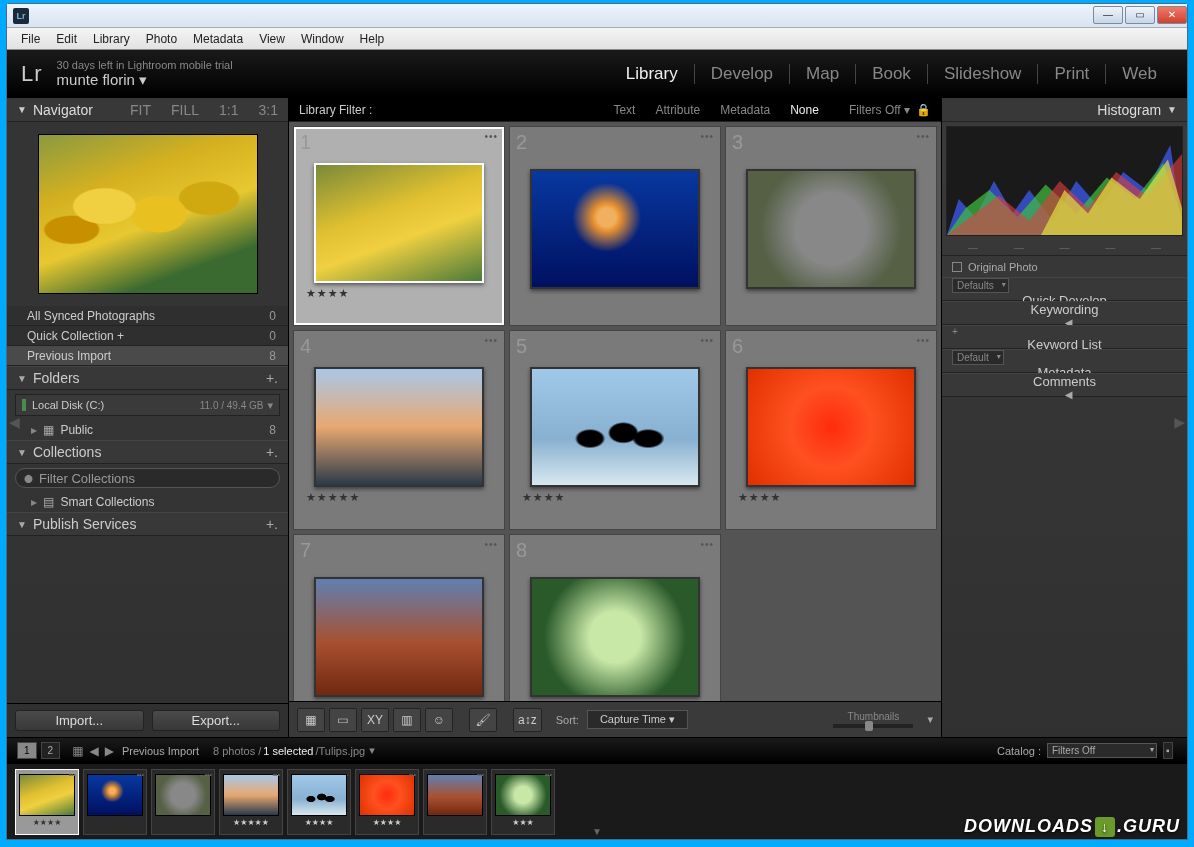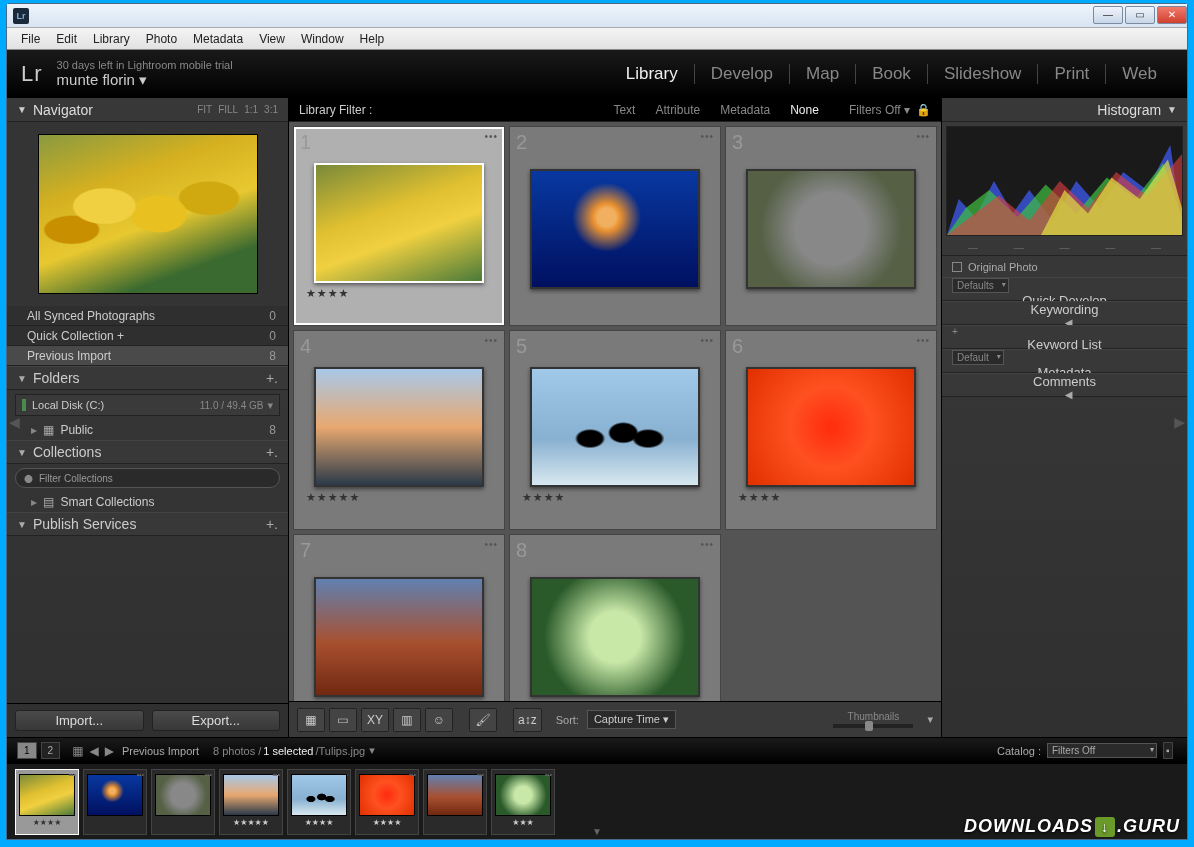--- a/index.html
+++ b/index.html
@@ -20,38 +20,38 @@
   .module { font-size:17px; color:#888; padding:0 16px; cursor:pointer; border-right:1px solid #444;}
   .module.active { color:#eee; font-weight:500;}
   .module:last-child { border-right:none; }
   .main { flex:1; display:flex; background:#333; overflow:hidden; }
   .left-panel, .right-panel { background: linear-gradient(#3a3a3a,#303030); color:#ccc; font-size:12px;}
   .left-panel { width: 282px; border-right:1px solid #000; display:flex; flex-direction:column; overflow:hidden;}
   .right-panel { width: 246px; border-left:1px solid #000; display:flex; flex-direction:column;}
   .panel-header { height:24px; display:flex; align-items:center; padding:0 10px; background:#383838; border-bottom:1px solid #222; cursor:pointer;}
   .panel-header .tri { margin-right:6px; font-size:10px;}
   .panel-header .title { font-size:14px; color:#ddd; flex:1;}
-  .panel-header .extras { font-size:10px; color:#888; display:flex; gap:6px;}
+  .panel-header .extras { font-size:14px; color:#888; display:flex; gap:20px;}
   .nav-preview { padding:12px; background:#343434;}
   .nav-img { width: 220px; height: 160px; margin:0 auto; border:1px solid #000; background:linear-gradient(160deg,#8a9a40 0%,#d4b020 30%,#e8c830 55%,#3a6a30 80%); position:relative; }
   .nav-img::after { content:""; position:absolute; inset:0; background: radial-gradient(ellipse at 30% 45%,#f0d040 14%,transparent 15%), radial-gradient(ellipse at 55% 50%,#e8c020 16%,transparent 17%), radial-gradient(ellipse at 78% 40%,#d0a810 12%,transparent 13%), radial-gradient(ellipse at 15% 60%,#c89000 10%,transparent 11%);}
   .catalog-list { background:#2f2f2f;}
   .cat-item { height:20px; display:flex; align-items:center; padding:0 12px 0 20px; font-size:12px; color:#ccc; border-bottom:1px solid #222; cursor:pointer;}
   .cat-item.active { background:#4a4a4a;}
   .cat-item .count { margin-left:auto; color:#999;}
   .section-header { height:24px; display:flex; align-items:center; padding:0 10px; background:#383838; border-top:1px solid #444; border-bottom:1px solid #222; cursor:pointer;}
   .section-header .tri { margin-right:6px; font-size:10px; color:#aaa;}
   .section-header .title { font-size:14px; color:#ccc; flex:1;}
   .section-header .add { color:#aaa; font-size:14px;}
   .disk { height:22px; margin:4px 8px; background:#3a3a3a; border:1px solid #222; display:flex; align-items:center; padding:0 6px; font-size:11px;}
   .disk .bar { width:4px; height:12px; background:#4a8a4a; margin-right:6px;}
   .disk .size { margin-left:auto; color:#888; font-size:10px;}
   .folder-item,.coll-item { height:20px; display:flex; align-items:center; padding:0 12px 0 24px; font-size:12px; color:#ccc; cursor:pointer;}
   .folder-item .count { margin-left:auto; color:#999;}
-  .filter-input { margin:4px 8px; height:20px; background:#2a2a2a; border:1px solid #555; border-radius:10px; display:flex; align-items:center; padding:0 8px; color:#999; font-size:10px;}
+  .filter-input { margin:4px 8px; height:20px; background:#2a2a2a; border:1px solid #555; border-radius:10px; display:flex; align-items:center; padding:0 8px; color:#999; font-size:13px;}
   .filter-input::before { content:"⬤"; font-size:8px; margin-right:6px; color:#888;}
   .import-export { height:34px; display:flex; gap:8px; padding:6px 8px; background:#303030; border-top:1px solid #000;}
   .big-btn { flex:1; background:linear-gradient(#4a4a4a,#383838); border:1px solid #222; color:#ddd; font-size:13px; display:flex; align-items:center; justify-content:center; cursor:pointer; border-radius:3px;}
   .center { flex:1; display:flex; flex-direction:column; background:#545454;}
   .lib-filter { height:24px; background:#000000; display:flex; align-items:center; padding:0 10px; font-size:12px; color:#aaa; border-bottom:1px solid #222;}
   .lib-filter .label { color:#ccc; margin-right:auto;}
   .lf-item { padding:0 10px; color:#888; cursor:pointer;}
   .lf-item.active { color:#eee;}
   .lf-right { margin-left:20px; color:#888;}
   .lock-icon { margin-left:6px;}
@@ -69,21 +69,21 @@
   .t-light { background:linear-gradient(180deg,#a8c8e8 0%,#e8a870 50%,#2a3a4a 100%);}
   .t-penguin { background:linear-gradient(180deg,#a0c8e8 0%,#88b0d0 60%,#d8e8f0 100%); position:relative;}
   .t-penguin::after{content:"";position:absolute;inset:0;background:radial-gradient(ellipse at 35% 60%,#000 8%,transparent 10%),radial-gradient(ellipse at 55% 55%,#000 10%,transparent 12%),radial-gradient(ellipse at 70% 60%,#000 8%,transparent 10%);}
   .t-flower { background:radial-gradient(circle at 50% 50%,#ff3010 5%,#ff5020 40%,#e03000 100%);}
   .t-desert { background:linear-gradient(180deg,#6080b0 0%,#a85030 55%,#702810 100%);}
   .t-hydra { background:radial-gradient(circle at 50% 50%,#c8e8a8 25%,#2a5a2a 70%);}
   .toolbar { height:36px; background:#3a3a3a; border-top:1px solid #000; display:flex; align-items:center; padding:0 8px; gap:4px; font-size:11px; color:#aaa;}
   .tool-btn { width:28px; height:24px; background:#444; border:1px solid #222; border-radius:2px; display:flex; align-items:center; justify-content:center; color:#ccc; font-size:12px; cursor:pointer;}
   .tool-sep { width:8px;}
   .sort-label { margin-left:10px;}
-  .sort-val { color:#ccc; padding:2px 6px; background:#2a2a2a; border:1px solid #555; margin-left:4px;}
+  .sort-val { color:#ccc; padding:2px 12px; background:#2a2a2a; border:1px solid #555; margin-left:4px;}
   .thumbs-ctrl { margin-left:auto; display:flex; flex-direction:column; align-items:center; margin-right:10px;}
   .thumbs-ctrl .lbl { font-size:10px; color:#888;}
   .slider { width:80px; height:4px; background:#222; position:relative; margin-top:2px;}
   .slider::after { content:""; position:absolute; left:40%; top:-3px; width:8px; height:10px; background:#888; border-radius:2px;}
   .right-hdr { height:24px; display:flex; align-items:center; justify-content:flex-end; padding:0 10px; background:#383838; border-bottom:1px solid #222;}
   .right-hdr .title { font-size:14px; color:#ddd;}
   .right-hdr .tri { margin-left:6px; font-size:10px;}
   .histogram { height:110px; margin:4px; border:1px solid #222; background:#1a1a1a; position:relative; overflow:hidden;}
   .hg { position:absolute; bottom:0; width:100%; height:100%;}
   .hg svg { width:100%; height:100%;}

